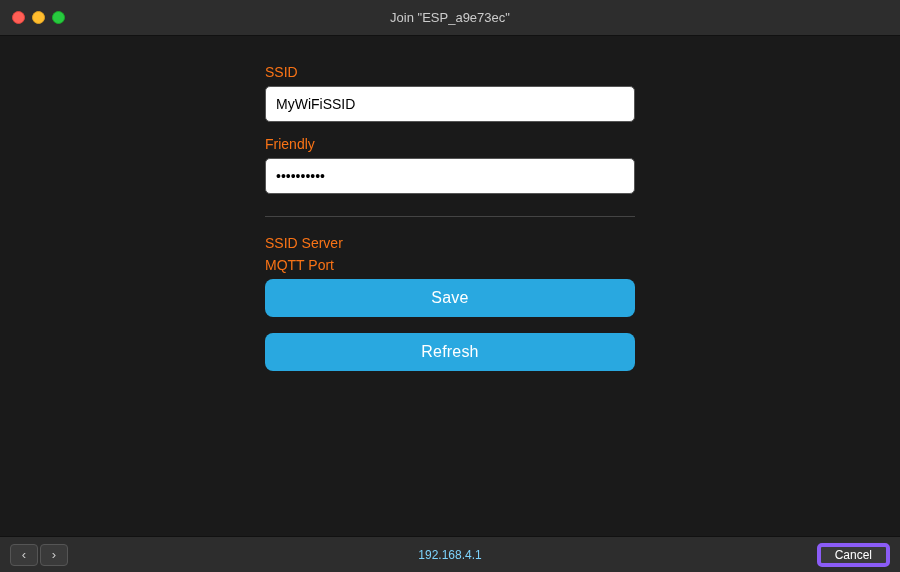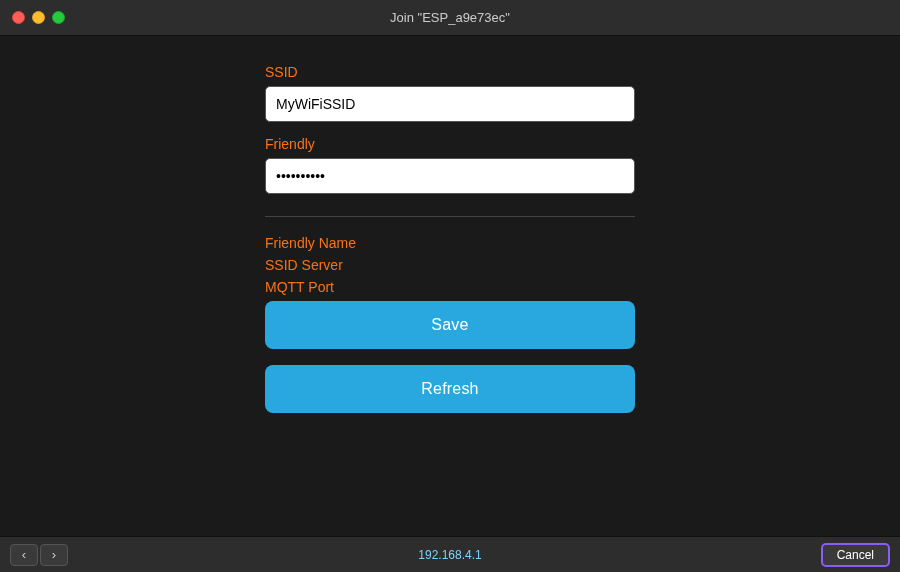--- a/index.html
+++ b/index.html
@@ -88,21 +88,21 @@
     }
 
     .divider {
       border: none;
       border-top: 1px solid #444;
       margin: 8px 0 18px 0;
     }
 
     .action-button {
       width: 100%;
-      height: 48px;
+      height: 38px;
       border-radius: 8px;
       border: none;
       background: #29a8e0;
       color: #fff;
       font-size: 16px;
       font-weight: 500;
       cursor: pointer;
       margin-bottom: 16px;
       letter-spacing: 0.2px;
     }
@@ -144,21 +144,21 @@
       align-items: center;
       justify-content: center;
     }
 
     .cancel-btn {
       position: absolute;
       right: 10px;
       height: 24px;
       padding: 0 14px;
       background: #3a3a3a;
-      border: 2px solid #8b5cf6;
+      border: 4px solid #8b5cf6;
       border-radius: 5px;
       color: #fff;
       font-size: 12px;
       cursor: pointer;
     }
   </style>
 </head>
 <body>
 
 <div class="title-bar">
@@ -174,21 +174,20 @@
   <div class="form-container">
 
     <label class="field-label">SSID</label>
     <input type="text" class="text-input" value="MyWiFiSSID" style="">
 
     <label class="field-label">Friendly</label>
     <input type="password" class="text-input" value="••••••••••" style="">
 
     <hr class="divider">
 
-    <label class="field-label">Friendly Name</label>
 
     <label class="field-label">SSID Server</label>
 
     <label class="field-label">MQTT Port</label>
 
     <button class="action-button">Save</button>
 
     <button class="action-button">Refresh</button>
 
   </div>

